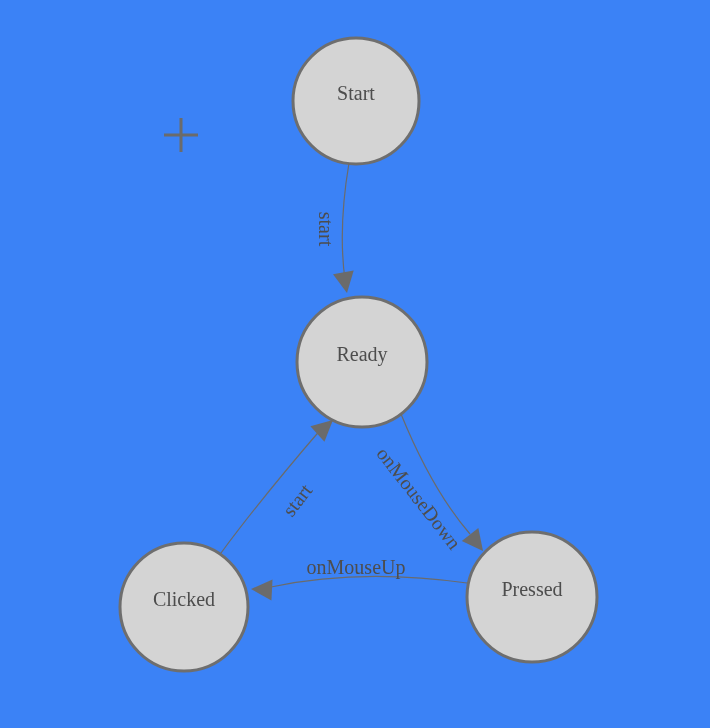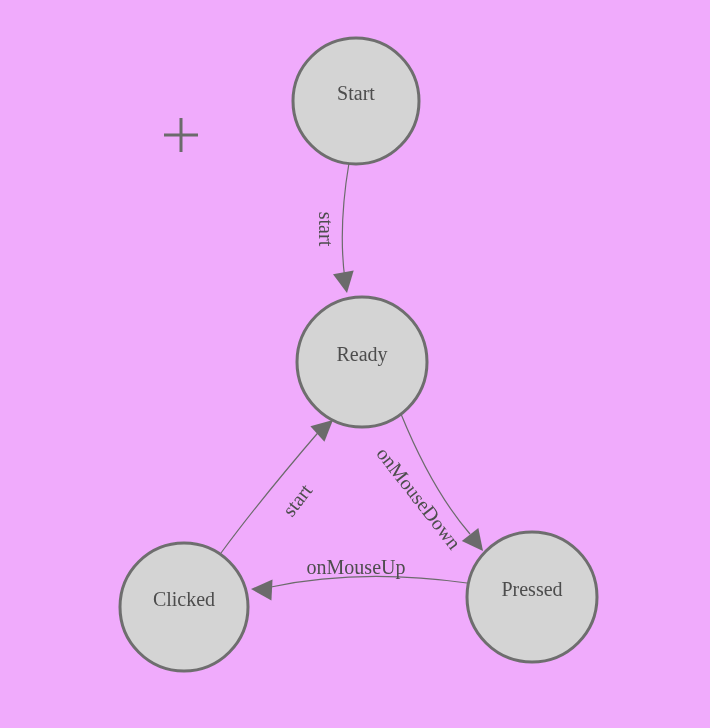--- a/index.html
+++ b/index.html
@@ -1,21 +1,21 @@
 <!DOCTYPE html>
 <html><head>
 <meta charset="utf-8">
 <style>
   html, body { margin: 0; padding: 0; }
   body { background: #ffffff; }
   .stage {
     position: relative;
     width: 710px;
     height: 728px;
-    background: #f0abfc;
+    background: #3b82f6;
     overflow: hidden;
   }
   svg { position: absolute; top: 0; left: 0; }
   text {
     font-family: "Liberation Serif", "DejaVu Serif", serif;
     fill: #4d4d4d;
     user-select: none;
   }
   .node-label { font-size: 20px; }
   .edge-label { font-size: 20px; }

